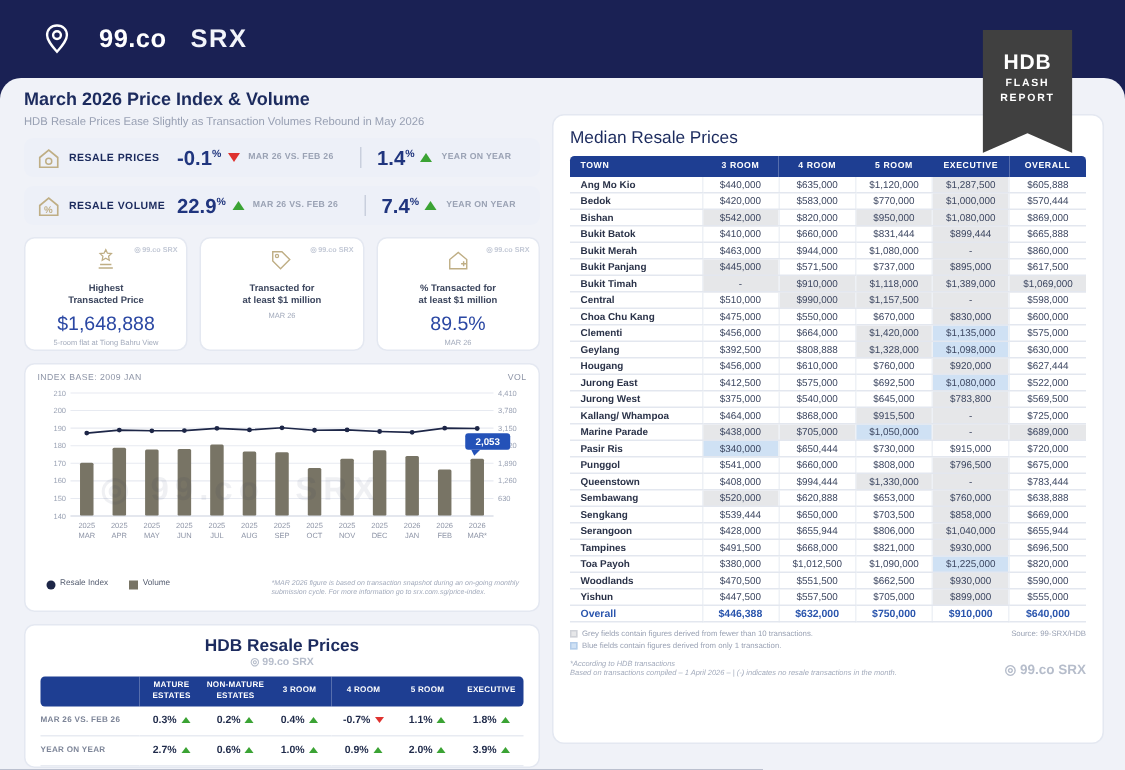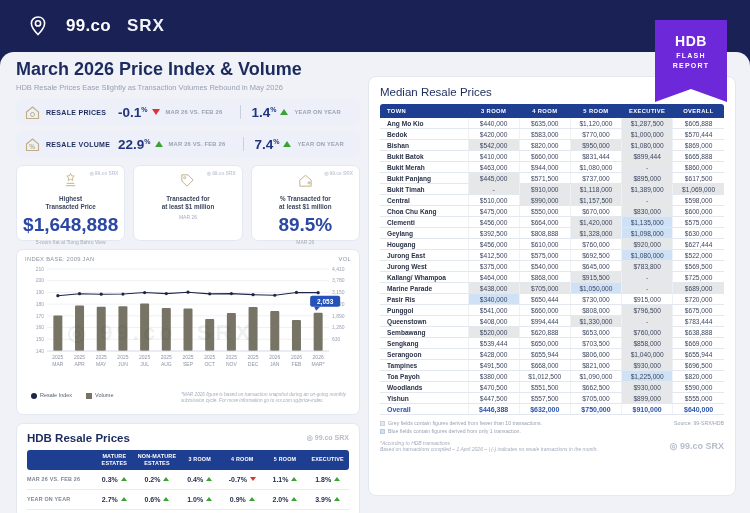--- a/index.html
+++ b/index.html
@@ -9,61 +9,61 @@
 
   
   .topbar { position:absolute; top:0; left:0; width:100%; height:60px; background:#1a2154; display:flex; align-items:flex-start; padding:16px 0 0 30px; color:#fff; }
   .brand99 { font-size:17px; font-weight:bold; letter-spacing:.3px; margin-left:20px; }
   .brandsrx { font-size:17px; font-weight:bold; letter-spacing:1px; margin-left:16px; color:#f2f4fa; }
 
   
   .sheet { position:absolute; top:52px; left:0; width:750px; height:461px; background:#f0f2f8; border-radius:14px 14px 0 0; }
 
   
-  .badge { position:absolute; top:20px; left:655px; width:72px; height:82px; background:#6d28d9; z-index:6; text-align:center; color:#fff;
+  .badge { position:absolute; top:20px; left:655px; width:60px; height:82px; background:#404040; z-index:6; text-align:center; color:#fff;
            clip-path:polygon(0 0,100% 0,100% 100%,50% 84%,0 100%); padding-top:13px; }
   .badge .b1 { font-size:14px; font-weight:bold; letter-spacing:.5px; }
   .badge .b2,.badge .b3 { font-size:7px; font-weight:bold; letter-spacing:1.2px; margin-top:3px; }
 
   
   .left-col { position:absolute; left:16px; top:7px; width:344px; }
-  .title { font-size:18px; font-weight:bold; color:#1c2b5e; }
+  .title { font-size:12px; font-weight:bold; color:#1c2b5e; }
   .subtitle { font-size:7.5px; color:#98a0b3; margin:3px 0 7px 0; }
 
   .stat-row { background:#edf0f8; border-radius:6px; height:26px; display:flex; align-items:center; padding:0 8px; margin-bottom:6px; }
   .stat-ic { width:17px; height:17px; margin-right:5px; flex:none; }
   .stat-label { font-size:7px; font-weight:bold; color:#1c2b5e; letter-spacing:.3px; width:72px; }
   .stat-val { font-size:13.5px; font-weight:bold; color:#20357e; }
   .stat-val sup { font-size:7px; }
   .stat-cap { font-size:5.8px; color:#9aa2b4; font-weight:bold; letter-spacing:.2px; margin:0 8px 0 6px; }
   .divider { width:1px; height:14px; background:#c9cfdd; margin:0 10px; }
   .tri-up { width:0; height:0; border-left:4px solid transparent; border-right:4px solid transparent; border-bottom:6px solid #3ba334; display:inline-block; margin-left:4px; }
   .tri-down { width:0; height:0; border-left:4px solid transparent; border-right:4px solid transparent; border-top:6px solid #df322f; display:inline-block; margin-left:4px; }
   .tri-sm.tri-up { border-left-width:3px; border-right-width:3px; border-bottom-width:4.5px; margin-left:3px; }
   .tri-sm.tri-down { border-left-width:3px; border-right-width:3px; border-top-width:4.5px; margin-left:3px; }
 
   .cards { display:flex; gap:8px; margin:8px 0; }
   .card { position:relative; flex:1; background:#fff; border:1px solid #e4e8f1; border-radius:7px; height:76px; text-align:center; padding-top:6px; }
   .wm { position:absolute; top:4px; right:6px; font-size:4.8px; color:#c3c9d6; font-weight:bold; }
   .wm .wm-pin { font-size:5px; margin-right:1px; }
   .card-ic { height:17px; margin-bottom:2px; }
   .card-t { font-size:6.3px; font-weight:bold; color:#3c465e; line-height:1.25; }
-  .card-v { font-size:19px; font-weight:bold; color:#2a47a3; margin-top:3px; }
+  .card-v { font-size:13px; font-weight:normal; color:#2a47a3; margin-top:3px; }
   .card-c { font-size:5px; color:#a3abbc; margin-top:3px; }
 
   .chart-card { position:relative; background:#fff; border:1px solid #e4e8f1; border-radius:7px; padding:6px 8px 4px 8px; height:166px; }
   .chart-head { display:flex; justify-content:space-between; font-size:5.8px; color:#8d94a6; letter-spacing:.3px; margin-bottom:1px; }
   .chart-wm { position:absolute; top:70px; left:50px; font-size:22px; font-weight:bold; color:rgba(27,37,82,.07); letter-spacing:4px; pointer-events:none; }
   .legend-row { display:flex; align-items:flex-start; font-size:5.5px; color:#555d70; margin-top:1px; }
   .lg-dot { width:6px; height:6px; border-radius:50%; background:#1d2647; margin:1px 3px 0 6px; }
   .lg-sq { width:6px; height:6px; background:#787465; margin:1px 3px 0 14px; }
   .chart-note { margin-left:auto; width:170px; font-size:4.7px; color:#a3abbc; font-style:italic; line-height:1.35; text-align:left; }
 
   .table-card { position:relative; background:#fff; border:1px solid #e4e8f1; border-radius:7px; padding:8px 10px; margin-top:8px; height:96px; }
-  .tc-head { display:flex; justify-content:space-between; align-items:center; margin-bottom:6px; }
+  .tc-head { display:flex; justify-content:space-between; align-items:center; margin-bottom:6px;flex-direction:column; }
   .tc-title { font-size:11.5px; font-weight:bold; color:#1c2b5e; }
   .tc-logos { font-size:7px; color:#b6bdcb; font-weight:bold; }
   .bt { display:grid; grid-template-columns:66px repeat(6,1fr); font-size:7px; }
   .bt .hcell { background:#1e3e92; color:#fff; font-size:5.4px; font-weight:bold; text-align:center; padding:3px 1px; line-height:1.25; letter-spacing:.2px; display:flex; align-items:center; justify-content:center; }
   .bt .hcell:first-child { border-radius:3px 0 0 3px; }
   .bt .hcell:nth-child(7) { border-radius:0 3px 3px 0; }
   .bt .rlabel { font-size:5.4px; color:#7d8598; font-weight:bold; display:flex; align-items:center; letter-spacing:.2px; border-bottom:1px solid #e8ebf2; padding:6px 0; }
   .bt .vcell { font-size:7px; font-weight:bold; color:#1f2a4a; display:flex; align-items:center; justify-content:center; border-bottom:1px solid #e8ebf2; padding:6px 0; }
 
   

